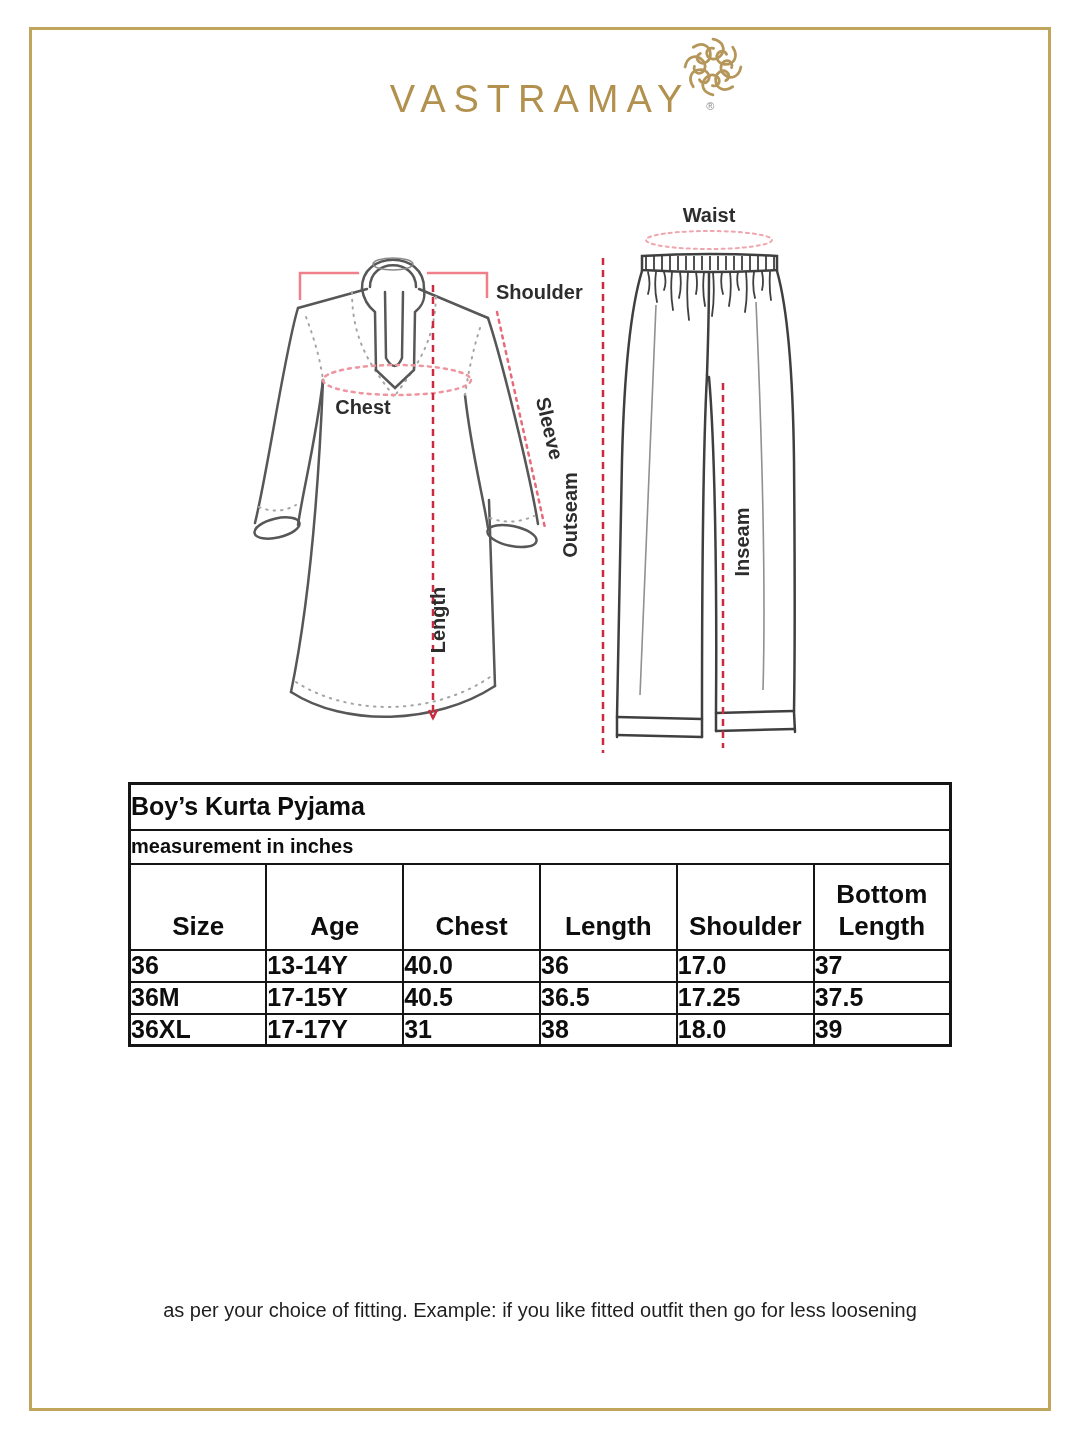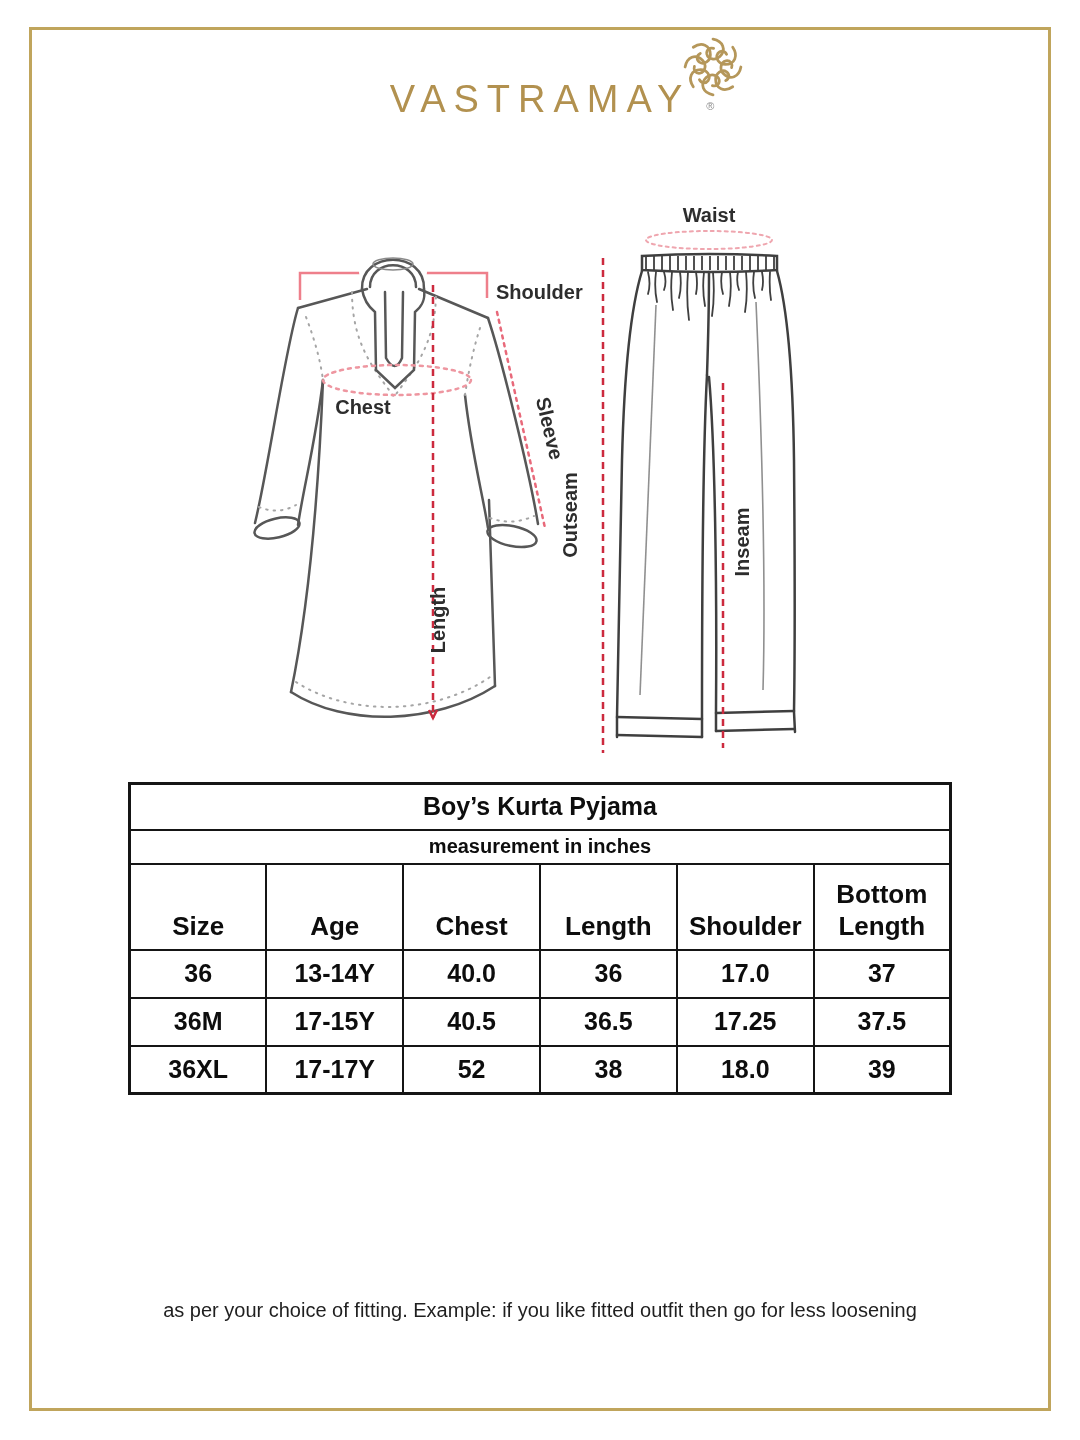--- a/index.html
+++ b/index.html
@@ -16,29 +16,29 @@
   .logo-reg{position:absolute;right:-24px;top:20px;font-size:11px;color:#8f8f8f;}
 
   
   .kurta-svg{position:absolute;left:240px;top:190px;}
   .pyjama-svg{position:absolute;left:550px;top:190px;}
   .diag-label{font-family:"Liberation Sans",sans-serif;font-size:20px;font-weight:700;fill:#2d2d2d;}
 
   
   .size-table{position:absolute;left:128px;top:782px;width:824px;border-collapse:collapse;
         table-layout:fixed;border:3px solid #151515;}
-  .size-table td,.size-table th{border:2px solid #151515;text-align:center;padding:0;
+  .size-table td,.size-table th{border:2px solid #151515;padding:0;
         color:#0d0d0d;overflow:hidden;}
   .row-title{height:46px;}
   .row-title td{font-size:25px;font-weight:700;}
   .row-sub{height:34px;}
   .row-sub td{font-size:20px;font-weight:700;}
   .row-head{height:86px;}
   .row-head th{font-size:26px;font-weight:700;vertical-align:bottom;padding-bottom:6px;line-height:1.25;}
-  .row-data{height:48px;}
+  .row-data{height:32px;}
   .row-data td{font-size:25px;font-weight:700;}
 
   
   .note{position:absolute;left:60px;top:1286px;width:960px;color:#1f1f1f;
         font-size:20px;line-height:48px;}
   .note-l1{text-align:justify;text-align-last:justify;}
   .note-l2{text-align:center;}
 </style>
 </head>
 <body>
@@ -202,21 +202,21 @@
         <td>36M</td>
         <td>17-15Y</td>
         <td>40.5</td>
         <td>36.5</td>
         <td>17.25</td>
         <td>37.5</td>
       </tr>
       <tr class="row-data">
         <td>36XL</td>
         <td>17-17Y</td>
-        <td>52</td>
+        <td>31</td>
         <td>38</td>
         <td>18.0</td>
         <td>39</td>
       </tr>
     </tbody>
   </table>
 
   <div class="note">
     <div class="note-l2">as per your choice of fitting. Example: if you like fitted outfit then go for less loosening</div>
   </div>

